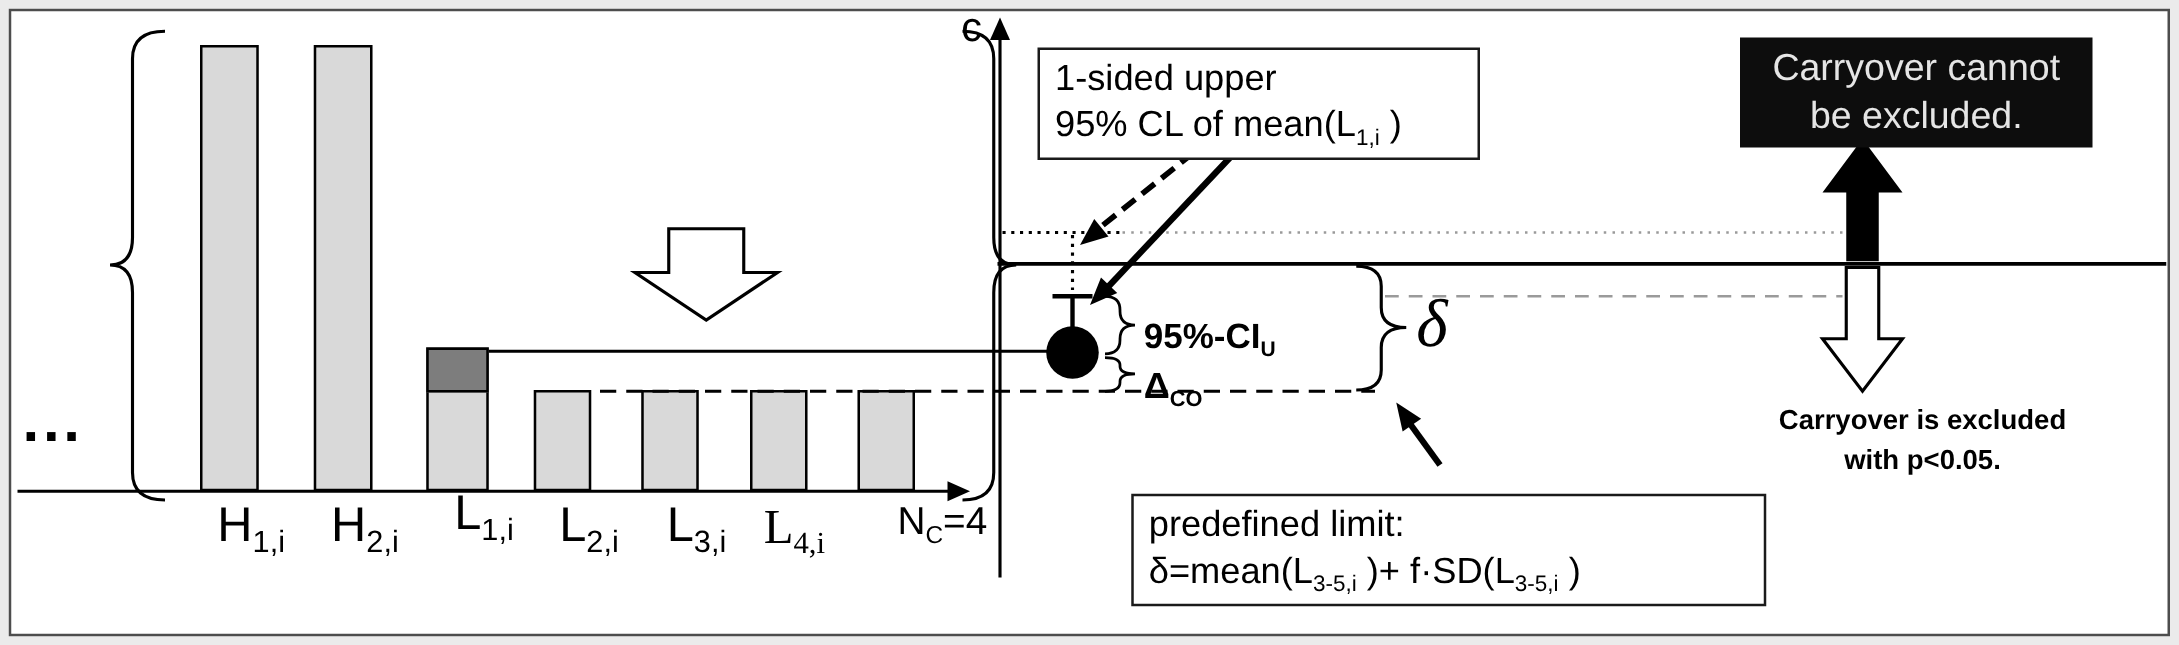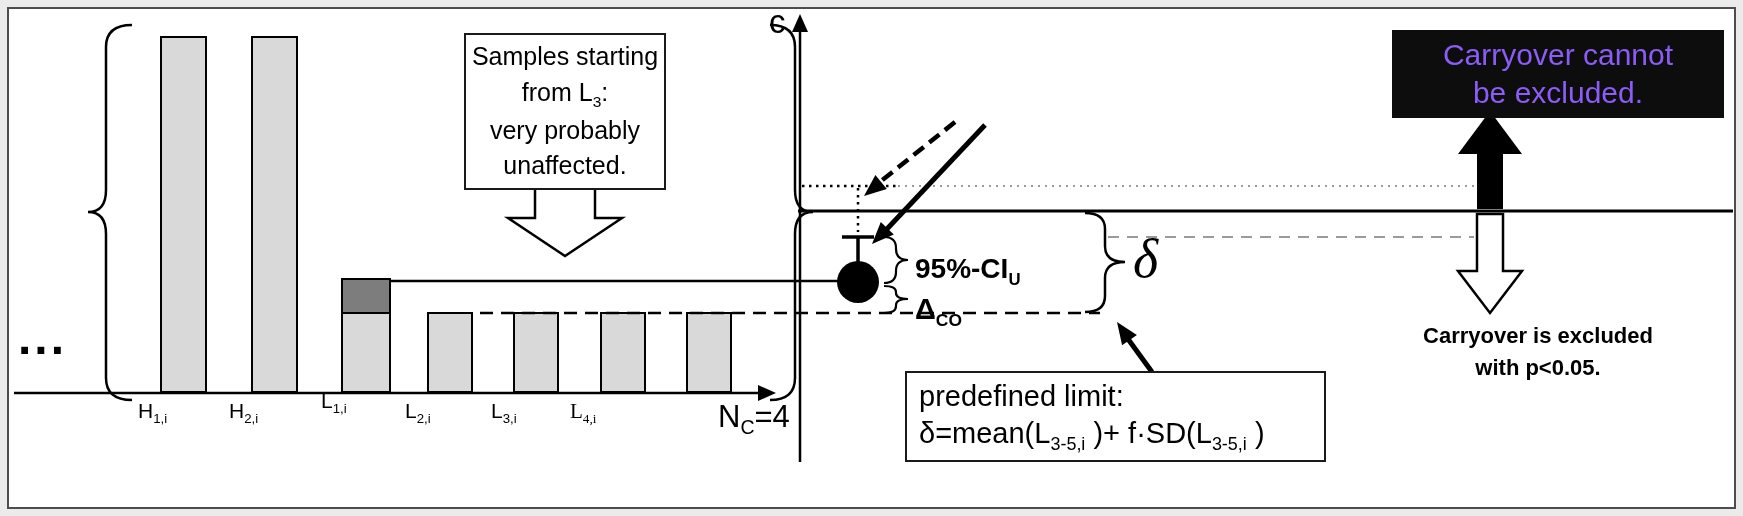--- a/index.html
+++ b/index.html
@@ -4,34 +4,34 @@
 <title>Carryover Evaluation Diagram</title>
 <style>
   html,body{margin:0;padding:0;background:#e9e9e9;font-family:"Liberation Sans",sans-serif;color:#000;}
   .canvas{position:relative;width:1743px;height:516px;background:#ebebeb;overflow:hidden;}
   .frame{position:absolute;left:7px;top:7px;right:7px;bottom:7px;background:#ffffff;border:2px solid #4d4d4d;}
   .abs{position:absolute;}
   svg.layer{position:absolute;left:0;top:0;pointer-events:none;}
   .bar{position:absolute;background:#d9d9d9;border:2px solid #000;box-sizing:border-box;}
   .bar-dark{position:absolute;left:-2px;top:-2px;right:-2px;height:36px;background:#7d7d7d;border:2px solid #000;box-sizing:border-box;}
   .ellipsis{font-size:48px;font-weight:bold;letter-spacing:3px;line-height:1;}
-  .bar-label{width:90px;text-align:left;font-size:21px;white-space:nowrap;}
+  .bar-label{width:90px;text-align:right;font-size:39px;white-space:nowrap;}
   .bar-label sub,.ncount sub{font-size:0.63em;}
   .ncount{font-size:31px;white-space:nowrap;}
   .box{background:#fff;border:2px solid #1a1a1a;box-sizing:border-box;}
   .callout{width:202px;text-align:center;font-size:25px;line-height:1.42;padding:4px 2px;}
   .callout sub,.formula sub{font-size:0.62em;}
   .formula{font-size:29px;line-height:1.26;padding:5px 12px;white-space:nowrap;border-width:2.5px;}
   .cl-box{width:354px;}
-  .limit-box{width:421px;}
+  .limit-box{width:508px;margin-top:24px;}
   .small-math{font-size:28px;font-weight:bold;white-space:nowrap;margin-top:10px;}
   .small-math sub{font-size:0.6em;}
   .delta{font-family:"Liberation Serif",serif;font-style:italic;font-size:54px;line-height:1;}
   .yaxis-label{font-size:33px;}
-  .black-box{width:332px;background:#0d0d0d;color:#8b5cf6;text-align:center;font-size:30px;line-height:1.26;padding:6px 0;}
+  .black-box{width:282px;background:#0d0d0d;color:#e5e5e5;text-align:center;font-size:30px;line-height:1.26;padding:6px 0;}
   .excluded-label{width:380px;text-align:center;font-size:22px;font-weight:bold;line-height:1.45;}
 </style>
 </head>
 <body>
 
 <div class="canvas">
   <div class="frame"></div>
 
   <div class="bar" style="left:160px;top:36px;width:47px;height:357px;"></div>
   <div class="bar" style="left:251px;top:36px;width:47px;height:357px;"></div>
@@ -91,24 +91,24 @@
 
   <div class="abs bar-label" style="left:138px;top:399px;"><span>H</span><sub>1,i</sub></div>
   <div class="abs bar-label" style="left:229px;top:399px;"><span>H</span><sub>2,i</sub></div>
   <div class="abs bar-label" style="left:321px;top:389px;"><span>L</span><sub>1,i</sub></div>
   <div class="abs bar-label" style="left:405px;top:399px;"><span>L</span><sub>2,i</sub></div>
   <div class="abs bar-label" style="left:491px;top:399px;"><span>L</span><sub>3,i</sub></div>
   <div class="abs bar-label" style="left:570px;top:399px;font-family:Liberation Serif, serif;"><span>L</span><sub>4,i</sub></div>
 
   <div class="abs ncount" style="left:718px;top:399px;"><span>N</span><sub>C</sub><span>=4</span></div>
 
-  <div class="abs box callout" style="left:464px;top:33px;">Samples starting<br>from L<sub>3</sub>:<br>very probably<br>unaffected.</div>
 
   <div class="abs yaxis-label" style="left:769px;top:3px;">c</div>
 
+  <div class="abs box formula cl-box" style="left:830px;top:38px;">1-sided upper<br>95% CL of mean(L<sub>1,i</sub> )</div>
 
   <div class="abs small-math" style="left:915px;top:243px;">95%-CI<sub>U</sub></div>
   <div class="abs small-math" style="left:915px;top:283px;font-size:29px;">Δ<sub>CO</sub></div>
 
   <div class="abs delta" style="left:1133px;top:232px;">δ</div>
 
   <div class="abs box formula limit-box" style="left:905px;top:371px;">predefined limit:<br>δ=mean(L<sub>3-5,i</sub> )+ f·SD(L<sub>3-5,i</sub> )</div>
 
   <div class="abs black-box" style="left:1392px;top:30px;">Carryover cannot<br>be excluded.</div>
 

